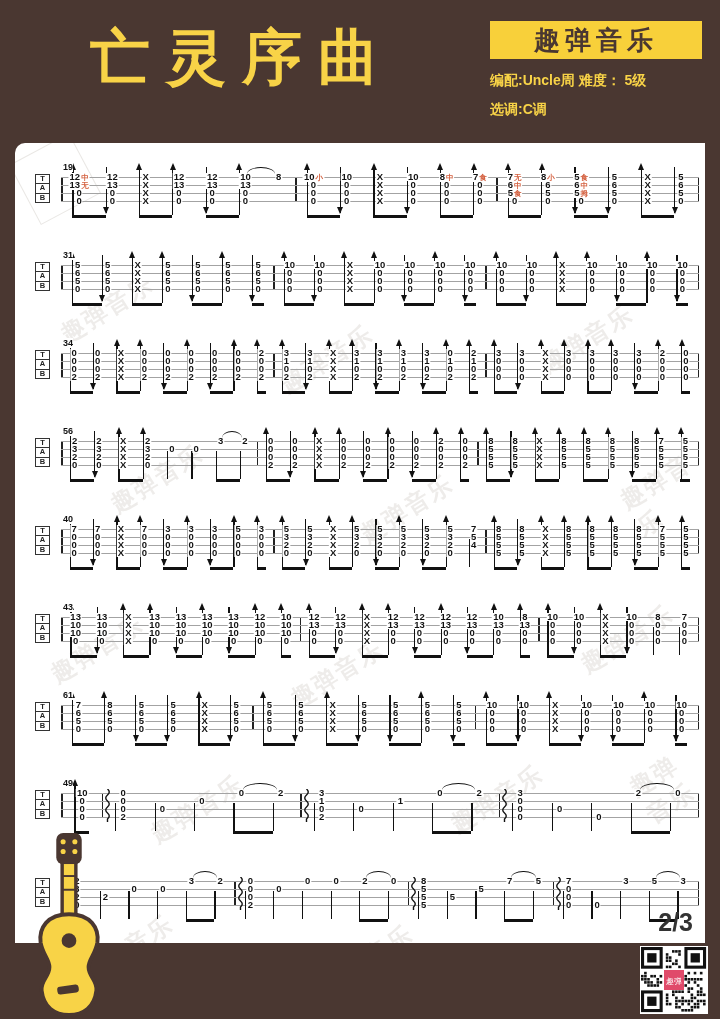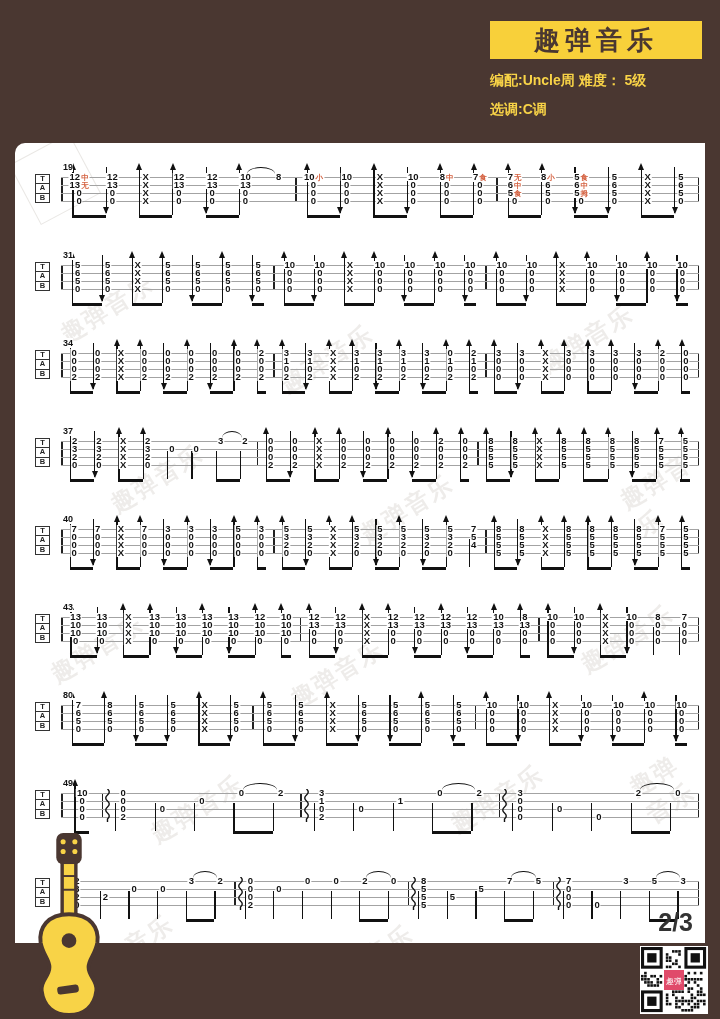--- a/index.html
+++ b/index.html
@@ -51,20 +51,21 @@
   .pagenum{position:absolute;right:12px;bottom:6px;font-size:25px;font-weight:bold;color:#333;z-index:3;}
   .uku{position:absolute;left:20px;bottom:2px;z-index:7;}
   .qr{position:absolute;right:12px;bottom:5px;width:68px;height:68px;z-index:7;background:#fff;}
 </style>
 </head>
 <body>
 
 <div class="page">
 
   <div class="header">
+    <div class="title">亡灵序曲</div>
     <div class="badge">趣弹音乐</div>
     <div class="credit1">编配:Uncle周  难度：  5级</div>
     <div class="credit2">选调:C调</div>
   </div>
 
   <div class="sheet">
       <div class="wm" style="left: 300px; top: 800px;">趣弹音乐</div>
       <div class="wm" style="left: 60px; top: 790px;">趣弹音乐</div>
       <div class="wm" style="left: 620px; top: 610px;">趣弹音乐</div>
       <div class="wm" style="left: 430px; top: 640px;">趣弹音乐</div>
@@ -724,21 +725,21 @@
           <div class="staff">
             <div class="sline" style="top: 0px;"></div>
             <div class="sline" style="top: 8px;"></div>
             <div class="sline" style="top: 16px;"></div>
             <div class="sline" style="top: 24px;"></div>
             <div class="clef">
               <div class="clefbox">T</div>
               <div class="clefbox">A</div>
               <div class="clefbox">B</div>
             </div>
-            <div class="mnum">37</div>
+            <div class="mnum">56</div>
             <div class="bar"></div>
             <div class="measure" style="flex-grow: 8;">
               <div class="cell">
                 <div class="stem stem-u"></div>
                 <div class="head-u"></div>
                 <div class="val" style="top: -4px;">2</div>
                 <div class="val" style="top: 4px;">3</div>
                 <div class="val" style="top: 12px;">2</div>
                 <div class="val" style="top: 20px;">0</div>
               </div>
@@ -1432,21 +1433,21 @@
           <div class="staff">
             <div class="sline" style="top: 0px;"></div>
             <div class="sline" style="top: 8px;"></div>
             <div class="sline" style="top: 16px;"></div>
             <div class="sline" style="top: 24px;"></div>
             <div class="clef">
               <div class="clefbox">T</div>
               <div class="clefbox">A</div>
               <div class="clefbox">B</div>
             </div>
-            <div class="mnum">80</div>
+            <div class="mnum">61</div>
             <div class="bar"></div>
             <div class="measure" style="flex-grow: 6;">
               <div class="cell">
                 <div class="stem stem-u"></div>
                 <div class="head-u"></div>
                 <div class="val" style="top: -4px;">7</div>
                 <div class="val" style="top: 4px;">6</div>
                 <div class="val" style="top: 12px;">5</div>
                 <div class="val" style="top: 20px;">0</div>
               </div>

